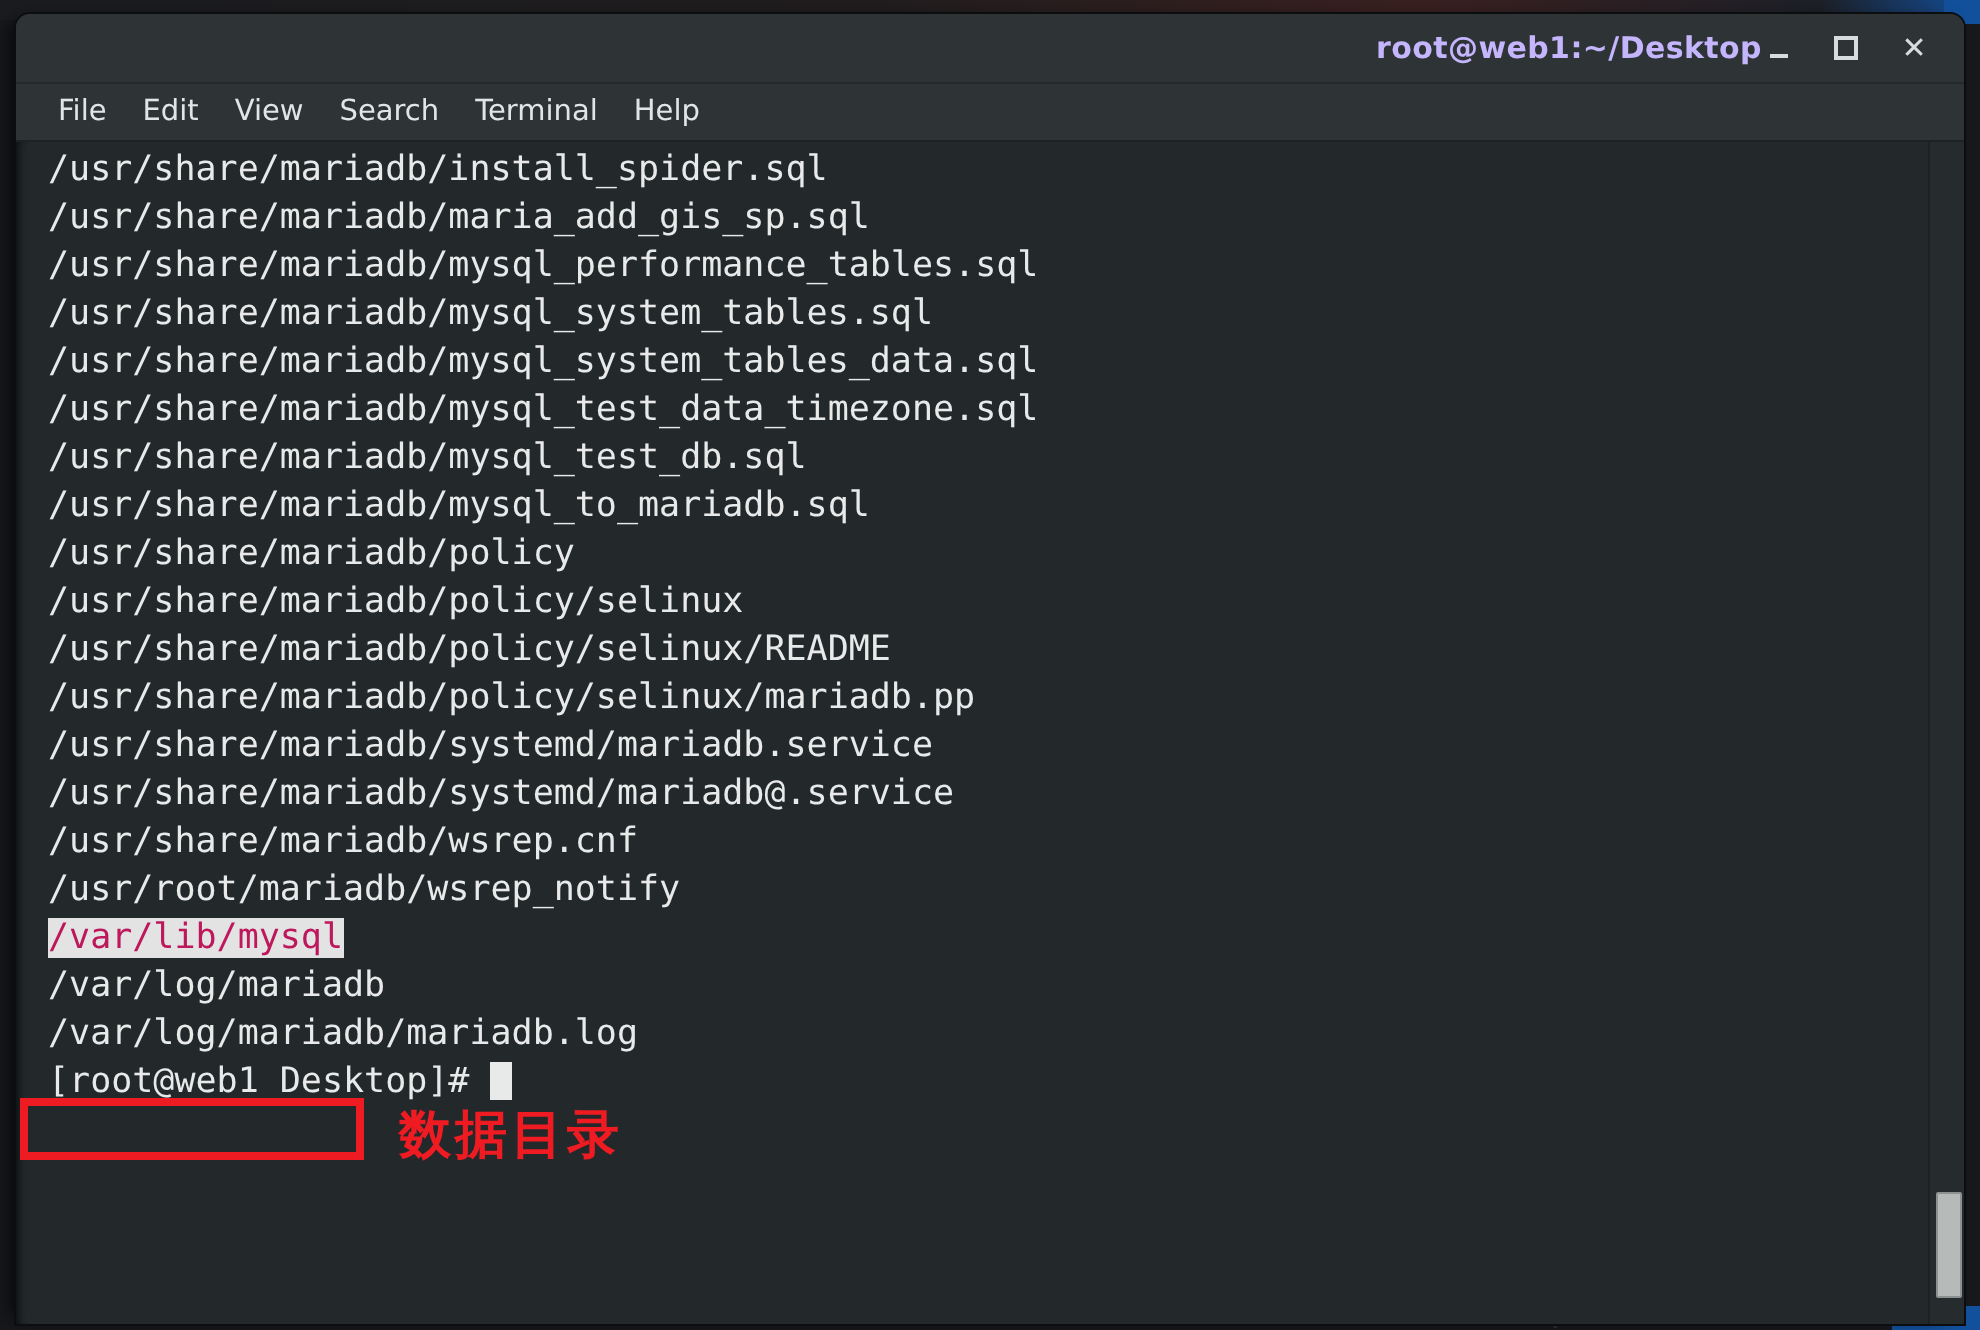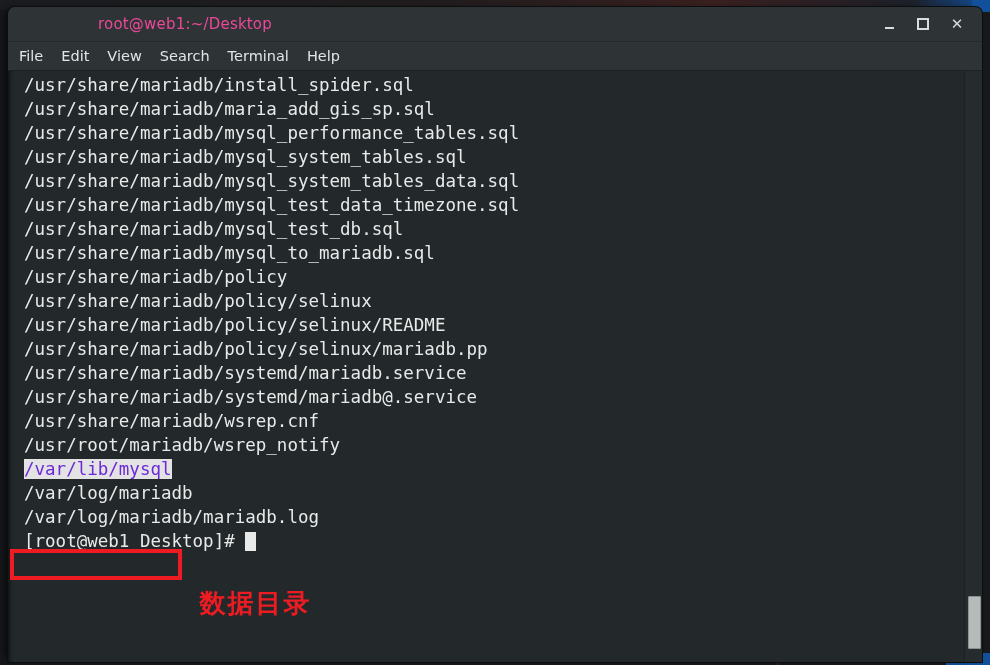--- a/index.html
+++ b/index.html
@@ -78,25 +78,25 @@
     min-height: 34px;
     background: #2e3336;
     border-radius: 6px 6px 0 0;
     display: flex;
     align-items: center;
     position: relative;
     border-bottom: 1px solid #25292b;
   }
   .title-text {
     flex: 1;
-    text-align: left;
+    text-align: right;
     font-family: "DejaVu Sans", sans-serif;
     font-size: 15px;
-    font-weight: normal;
-    color: #ec4899;
+    font-weight: bold;
+    color: #c4b5fd;
     letter-spacing: 0.2px;
     padding-left: 90px;
     user-select: none;
   }
   .win-buttons {
     display: flex;
     align-items: center;
     gap: 18px;
     padding-right: 17px;
   }
@@ -131,21 +131,21 @@
     font-size: 15px;
     font-weight: bold;
   }
 
   .menubar {
     height: 28px;
     min-height: 28px;
     background: #2e3336;
     display: flex;
     align-items: center;
-    padding-left: 2px;
+    padding-left: 12px;
     gap: 0px;
     border-bottom: 1px solid #1f2224;
   }
   .menu-item {
     font-family: "DejaVu Sans", sans-serif;
     font-size: 14.5px;
     color: #e2e5e6;
     padding: 2px 9px;
     cursor: pointer;
     user-select: none;
@@ -175,21 +175,21 @@
     font-family: "DejaVu Sans Mono", monospace;
     font-size: 17.5px;
     line-height: 24px;
     height: 24px;
     color: #e8eaea;
     white-space: pre;
     letter-spacing: 0px;
   }
   .term-line .sel {
     background: #e3e3e3;
-    color: #6d28d9;
+    color: #be185d;
   }
   .cursor-block {
     display: inline-block;
     width: 11px;
     height: 19px;
     background: #e8eaea;
     vertical-align: -4px;
   }
 
   
@@ -225,21 +225,20 @@
   .annot-text {
     position: absolute;
     color: #ee1c22;
     font-family: "DejaVu Sans", sans-serif;
     font-size: 26px;
     font-weight: bold;
     letter-spacing: 2px;
     white-space: nowrap;
     pointer-events: none;
     user-select: none;
-    margin-top: 36px;
   }
 </style>
 </head>
 <body>
 
 <div class="desktop">
   <div class="desktop-top-gradient"></div>
   <div class="desktop-blue-strip"></div>
   <div class="desktop-blue-bottom"></div>
   <div class="desktop-wallpaper-text">Enterprise Linux</div>

